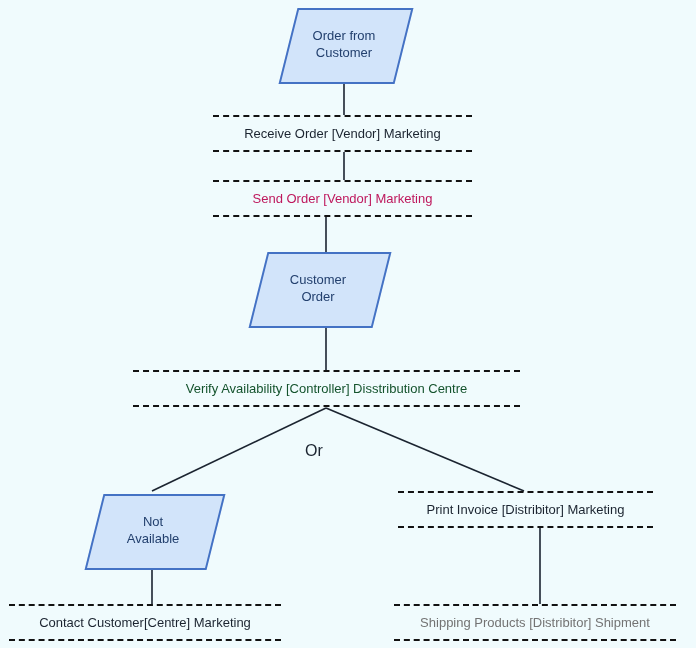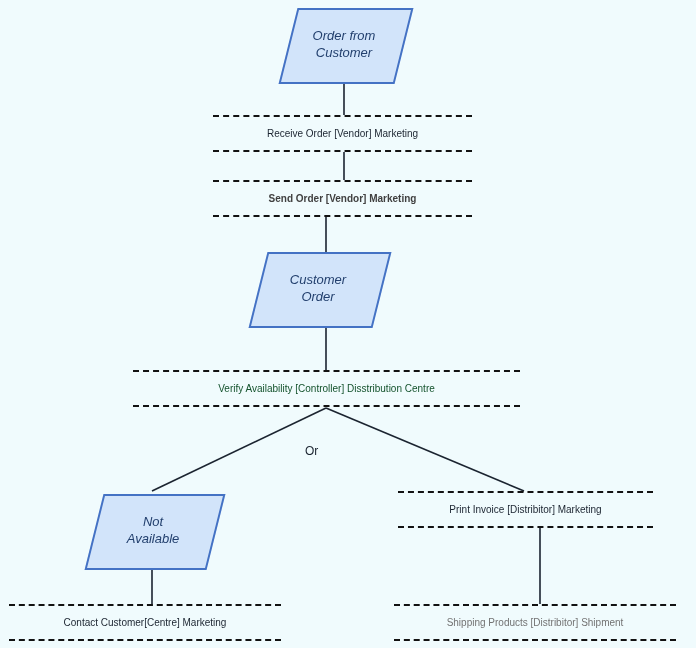--- a/index.html
+++ b/index.html
@@ -25,21 +25,20 @@
     top: 0;
     width: 696px;
     height: 648px;
     pointer-events: none;
   }
 
   
   .pgram {
     position: absolute;
     box-sizing: border-box;
-    font-style: italic;
   }
   .pgram .skin {
     position: absolute;
     left: 0; top: 0;
     width: 100%;
     height: 100%;
     background: #d2e4fa;
     border: 2px solid #4472c4;
     transform: skewX(-14deg);
   }
@@ -62,32 +61,32 @@
   
   .dashlabel {
     position: absolute;
     box-sizing: border-box;
     border-top: 2px dashed #121212;
     border-bottom: 2px dashed #121212;
     display: flex;
     align-items: center;
     justify-content: center;
     color: #1b2430;
-    font-size: 10px;
+    font-size: 13px;
     line-height: 16px;
     white-space: nowrap;
     background: transparent;
     text-align: center;
   }
 
   
   .optext {
     position: absolute;
     color: #1b2430;
-    font-size: 12px;
+    font-size: 16px;
     line-height: 14px;
     white-space: nowrap;
   }
 </style>
 </head>
 <body>
 
 <div id="canvas">
 
   <svg id="edge-layer" viewBox="0 0 696 648">
@@ -113,21 +112,21 @@
 Order</div>
       </div>
       <div class="pgram" style="left: 94px; top: 487px; width: 118px; height: 72px; margin-top: 7px;">
         <div class="skin" style="background: rgb(210, 228, 250); border-color: rgb(68, 114, 196);"></div>
         <div class="caption" style="color: rgb(35, 64, 110);">Not
 Available</div>
       </div>
     </div>
   <div id="label-layer">
       <div class="dashlabel" style="left: 213px; top: 115px; width: 259px; height: 37px; color: rgb(27, 36, 48);">Receive Order [Vendor] Marketing</div>
-      <div class="dashlabel" style="left: 213px; top: 180px; width: 259px; height: 37px; color: #404040; font-weight: bold;">Send Order [Vendor] Marketing</div>
+      <div class="dashlabel" style="left: 213px; top: 180px; width: 259px; height: 37px; color: #be185d;">Send Order [Vendor] Marketing</div>
       <div class="dashlabel" style="left: 133px; top: 370px; width: 387px; height: 37px; color: #14532d;">Verify Availability [Controller] Disstribution Centre</div>
       <div class="dashlabel" style="left: 398px; top: 491px; width: 255px; height: 37px; color: rgb(27, 36, 48);">Print Invoice [Distribitor] Marketing</div>
       <div class="dashlabel" style="left: 9px; top: 604px; width: 272px; height: 37px; color: rgb(27, 36, 48);">Contact Customer[Centre] Marketing</div>
       <div class="dashlabel" style="left: 394px; top: 604px; width: 282px; height: 37px; color: #737373;">Shipping Products [Distribitor] Shipment</div>
     </div>
   <div id="operator-layer">
       <div class="optext" style="left: 305px; top: 444px;">Or</div>
     </div>
 
 </div>

